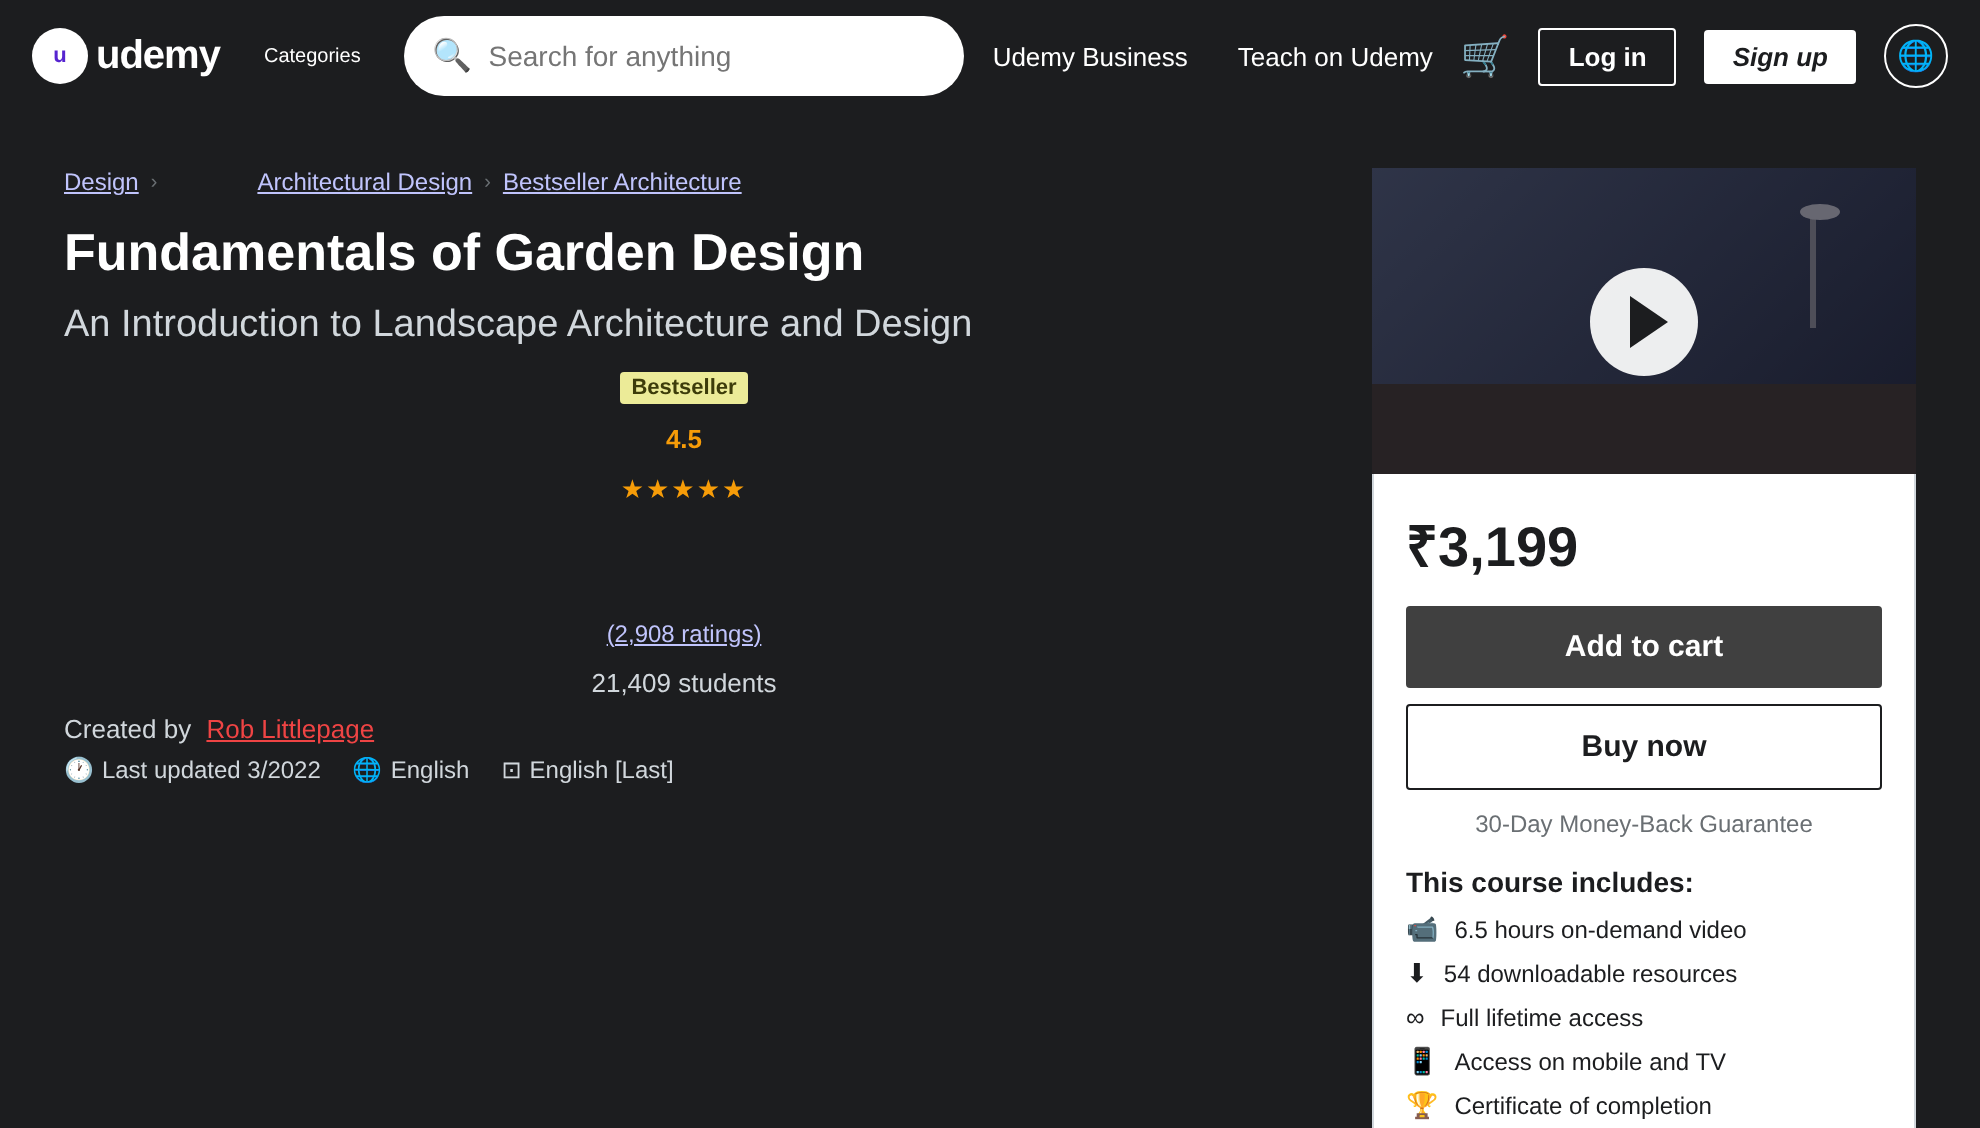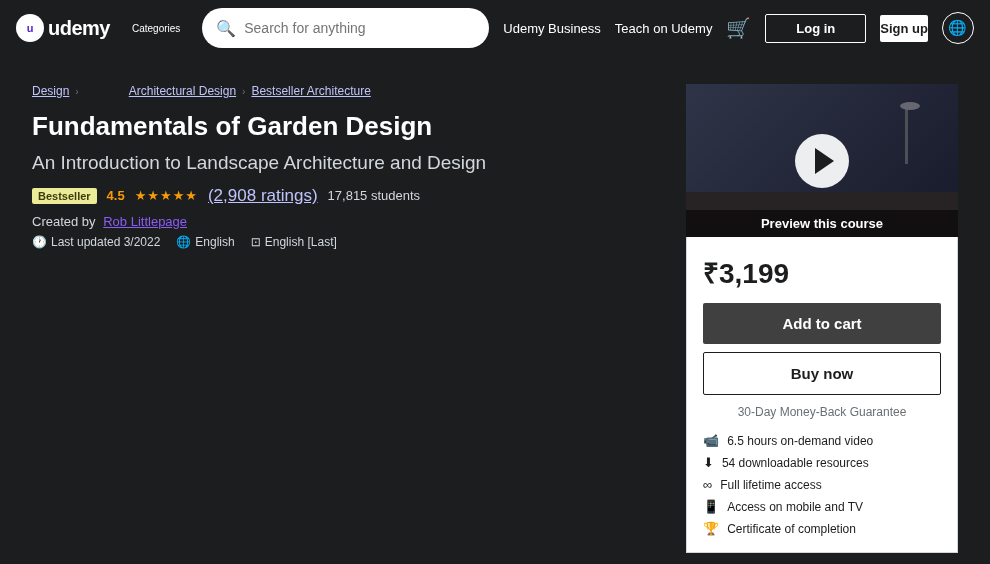--- a/index.html
+++ b/index.html
@@ -14,52 +14,52 @@
       <span style="color:#5624d0;font-size:11px;font-weight:900;">u</span>
     </div>
     <span style="color:#fff;font-size:20px;font-weight:700;letter-spacing:-0.5px;">udemy</span>
   </div>
   <button style="color:#fff;background:none;border:none;cursor:pointer;font-size:10px;white-space:nowrap;padding:4px 8px;">Categories</button>
   <div style="flex:1;display:flex;align-items:center;background:#fff;border-radius:22px;padding:0 14px;height:40px;gap:8px;">
     <span style="color:#6a6f73;font-size:16px;">🔍</span>
     <input style="border: none; outline: none; flex: 1 1 0%; font-size: 14px; color: rgb(28, 29, 31); background: transparent;" placeholder="Search for anything">
   </div>
   <span style="color:#fff;font-size:13px;white-space:nowrap;cursor:pointer;">Udemy Business</span>
-  <span style="color:#fff;font-size:13px;white-space:nowrap;cursor:pointer;">Teach on Udemy</span>
+  <span style="color:#fff;font-size:13px;white-space:nowrap;cursor:pointer;margin-left:11px;">Teach on Udemy</span>
   <span style="color:#fff;font-size:20px;cursor:pointer;">🛒</span>
-  <button style="border:1px solid #fff;color:#fff;background:none;padding:6px 30px;border-radius:2px;cursor:pointer;font-size:13px;font-weight:600;">Log in</button>
-  <button style="background:#fff;color:#1c1d1f;border:none;padding:6px 0;border-radius:2px;cursor:pointer;font-size:13px;font-weight:700;">Sign up</button>
+  <button style="border:1px solid #fff;color:#fff;background:none;padding:6px 14px;border-radius:2px;cursor:pointer;font-size:13px;font-weight:600;">Log in</button>
+  <button style="background:#fff;color:#1c1d1f;border:none;padding:6px 14px;border-radius:2px;cursor:pointer;font-size:13px;font-weight:700;font-style:italic;">Sign up</button>
   <button style="color:#fff;background:none;border:1px solid #fff;border-radius:50%;width:32px;height:32px;display:flex;align-items:center;justify-content:center;cursor:pointer;font-size:15px;">🌐</button>
 </header>
 
 <div style="background:#1c1d1f;padding:28px 32px;display:flex;gap:0;align-items:flex-start;">
   <div style="flex:1;max-width:620px;">
 
     <div style="display:flex;align-items:center;gap:6px;margin-bottom:12px;font-size:12px;">
       <a style="color:#c0c4fc;text-decoration:underline;cursor:pointer;">Design</a>
       <span style="color:#6a6f73;font-size:10px;">›</span>
       <a style="color:#c0c4fc;text-decoration:underline;cursor:pointer;margin-left:44px;">Architectural Design</a>
       <span style="color:#6a6f73;font-size:10px;">›</span>
       <span style="color:#c0c4fc;text-decoration:underline;cursor:pointer;">Bestseller Architecture</span>
     </div>
 
     <h1 style="font-size:26px;font-weight:700;color:#fff;line-height:1.3;margin-bottom:8px;">Fundamentals of Garden Design</h1>
     <p style="font-size:19px;color:#d1d7dc;margin-bottom:12px;">An Introduction to Landscape Architecture and Design</p>
 
-    <div style="display:flex;align-items:center;gap:10px;margin-bottom:8px;flex-wrap:wrap;">
+    <div style="display:flex;align-items:center;gap:10px;margin-bottom:8px;flex-wrap:wrap;flex-direction:column;">
       <span style="background:#eceb98;color:#3d3c0a;font-size:11px;font-weight:700;padding:2px 6px;border-radius:2px;">Bestseller</span>
       <span style="color:#f69c08;font-weight:700;font-size:13px;">4.5</span>
       <span style="color:#f69c08;font-size:13px;letter-spacing:1px;">★★★★★</span>
-      <span style="color:#c0c4fc;font-size:17px;text-decoration:underline;cursor:pointer;">(2,908 ratings)</span>
-      <span style="color:#d1d7dc;font-size:13px;">17,815 students</span>
+      <span style="color:#c0c4fc;font-size:12px;text-decoration:underline;cursor:pointer;margin-top:48px;">(2,908 ratings)</span>
+      <span style="color:#d1d7dc;font-size:13px;">21,409 students</span>
     </div>
 
     <div style="font-size:13px;color:#d1d7dc;margin-bottom:6px;">
       <span>Created by</span>
-      <a style="color:#8b5cf6;text-decoration:underline;cursor:pointer;margin-left:4px;">Rob Littlepage</a>
+      <a style="color:#ef4444;text-decoration:underline;cursor:pointer;margin-left:4px;">Rob Littlepage</a>
     </div>
 
     <div style="display:flex;align-items:center;gap:16px;font-size:12px;color:#d1d7dc;flex-wrap:wrap;">
       <div style="display:flex;align-items:center;gap:4px;">
         <span>🕐</span>
         <span>Last updated 3/2022</span>
       </div>
       <div style="display:flex;align-items:center;gap:4px;">
         <span>🌐</span>
         <span>English</span>
@@ -75,28 +75,28 @@
 
     <div style="width:272px;height:153px;background:linear-gradient(135deg,#4a5568 0%,#1a202c 100%);position:relative;display:flex;align-items:center;justify-content:center;cursor:pointer;overflow:hidden;">
 
       <div style="position:absolute;bottom:0;left:0;right:0;height:45px;background:#3a3020;"></div>
       <div style="position:absolute;top:20px;right:50px;width:3px;height:60px;background:#888;"></div>
       <div style="position:absolute;top:18px;right:38px;width:20px;height:8px;background:#bbb;border-radius:50%;"></div>
       <div style="position:absolute;top:0;left:0;right:0;bottom:0;background:rgba(20,20,40,0.5);"></div>
       <div style="width:54px;height:54px;background:rgba(255,255,255,0.92);border-radius:50%;display:flex;align-items:center;justify-content:center;cursor:pointer;position:relative;z-index:2;">
         <div style="width:0;height:0;border-top:13px solid transparent;border-bottom:13px solid transparent;border-left:19px solid #1c1d1f;margin-left:5px;"></div>
       </div>
-      <div style="position:absolute;bottom:0;left:0;right:0;background:rgba(0,0,0,0.55);color:#fff;text-align:center;font-size:13px;font-weight:600;padding:6px;cursor:pointer;">Preview this course</div>
     </div>
 
     <div style="background:#fff;border:1px solid #d1d7dc;border-top:none;padding:16px;">
       <div style="font-size:28px;font-weight:700;color:#1c1d1f;margin-bottom:12px;">₹3,199</div>
       <button style="width:100%;background:#404040;color:#fff;border:none;padding:12px;font-size:15px;font-weight:700;border-radius:2px;cursor:pointer;margin-bottom:8px;">Add to cart</button>
       <button style="width:100%;background:#fff;color:#1c1d1f;border:1px solid #1c1d1f;padding:12px;font-size:15px;font-weight:700;border-radius:2px;cursor:pointer;margin-bottom:10px;">Buy now</button>
       <div style="text-align:center;font-size:12px;color:#6a6f73;margin-bottom:14px;">30-Day Money-Back Guarantee</div>
+      <div style="font-size:14px;font-weight:700;color:#1c1d1f;margin-bottom:8px;">This course includes:</div>
       <ul style="list-style:none;display:flex;flex-direction:column;gap:7px;">
         <li style="display:flex;align-items:center;gap:8px;font-size:12px;color:#1c1d1f;">
           <span style="font-size:13px;">📹</span>
           <span>6.5 hours on-demand video</span>
         </li>
         <li style="display:flex;align-items:center;gap:8px;font-size:12px;color:#1c1d1f;">
           <span style="font-size:13px;">⬇</span>
           <span>54 downloadable resources</span>
         </li>
         <li style="display:flex;align-items:center;gap:8px;font-size:12px;color:#1c1d1f;">

